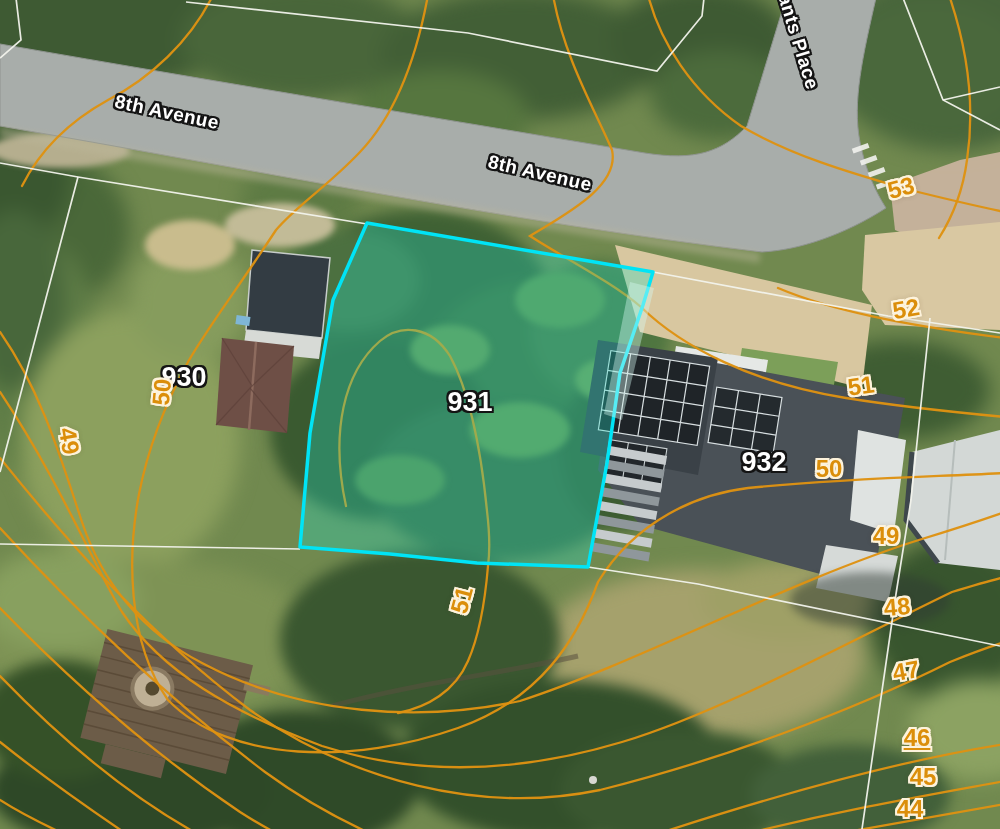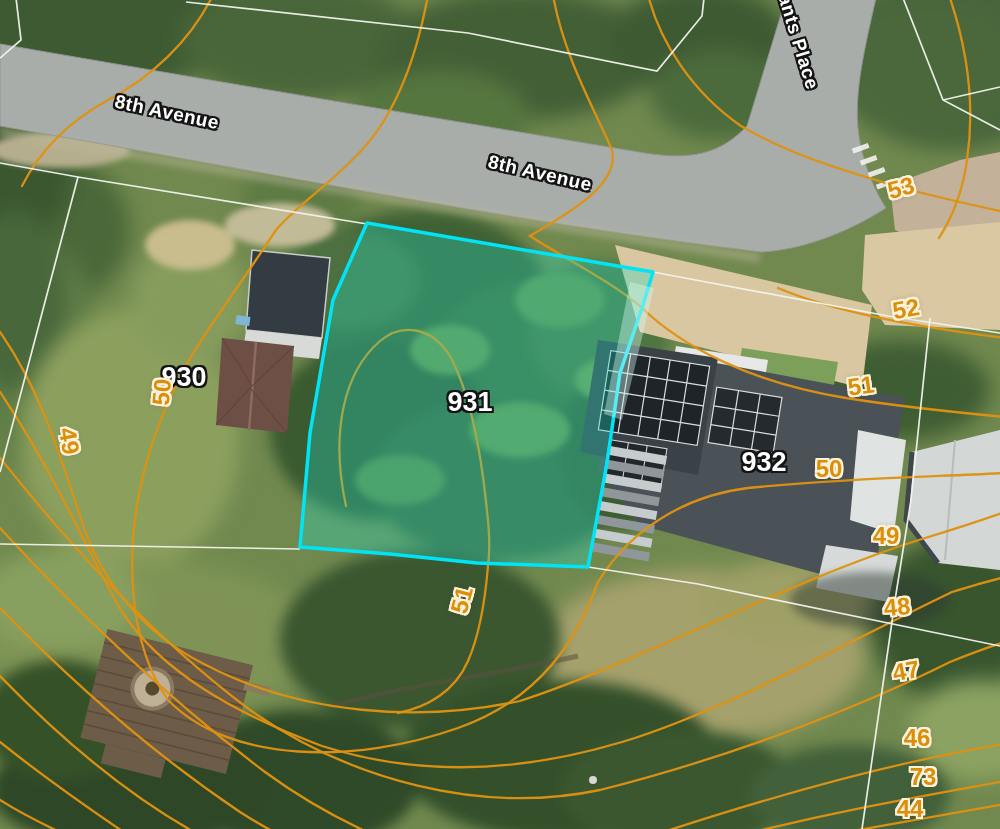--- a/index.html
+++ b/index.html
@@ -221,19 +221,19 @@
   <div class="maplabel lot" style="left:470px;top:402px;transform:translate(-50%,-50%);">931</div>
   <div class="maplabel lot" style="left:764px;top:439px;transform:translate(-50%,-50%);margin-top:23px;">932</div>
 
   <div class="maplabel clabel" style="left:901px;top:188px;transform:translate(-50%,-50%) rotate(-15deg);">53</div>
   <div class="maplabel clabel" style="left:906px;top:309px;transform:translate(-50%,-50%) rotate(-10deg);">52</div>
   <div class="maplabel clabel" style="left:861px;top:386px;transform:translate(-50%,-50%) rotate(-8deg);">51</div>
   <div class="maplabel clabel" style="left:829px;top:469px;transform:translate(-50%,-50%);">50</div>
   <div class="maplabel clabel" style="left:886px;top:536px;transform:translate(-50%,-50%);">49</div>
   <div class="maplabel clabel" style="left:897px;top:607px;transform:translate(-50%,-50%) rotate(-5deg);">48</div>
   <div class="maplabel clabel" style="left:906px;top:671px;transform:translate(-50%,-50%) rotate(-10deg);">47</div>
-  <div class="maplabel clabel" style="left:917px;top:738px;transform:translate(-50%,-50%);">46</div>
-  <div class="maplabel clabel" style="left:923px;top:777px;transform:translate(-50%,-50%);">73</div>
+  <div class="maplabel clabel" style="left:917px;top:738px;transform:translate(-50%,-50%);text-decoration:underline;">46</div>
+  <div class="maplabel clabel" style="left:923px;top:777px;transform:translate(-50%,-50%);">45</div>
   <div class="maplabel clabel" style="left:888px;top:809px;transform:translate(-50%,-50%);padding-left:44px;">44</div>
   <div class="maplabel clabel" style="left:162px;top:392px;transform:translate(-50%,-50%) rotate(-85deg);">50</div>
   <div class="maplabel clabel" style="left:69px;top:441px;transform:translate(-50%,-50%) rotate(80deg);">49</div>
   <div class="maplabel clabel" style="left:462px;top:600px;transform:translate(-50%,-50%) rotate(-75deg);">51</div>
 </div>
 
 </body></html>

